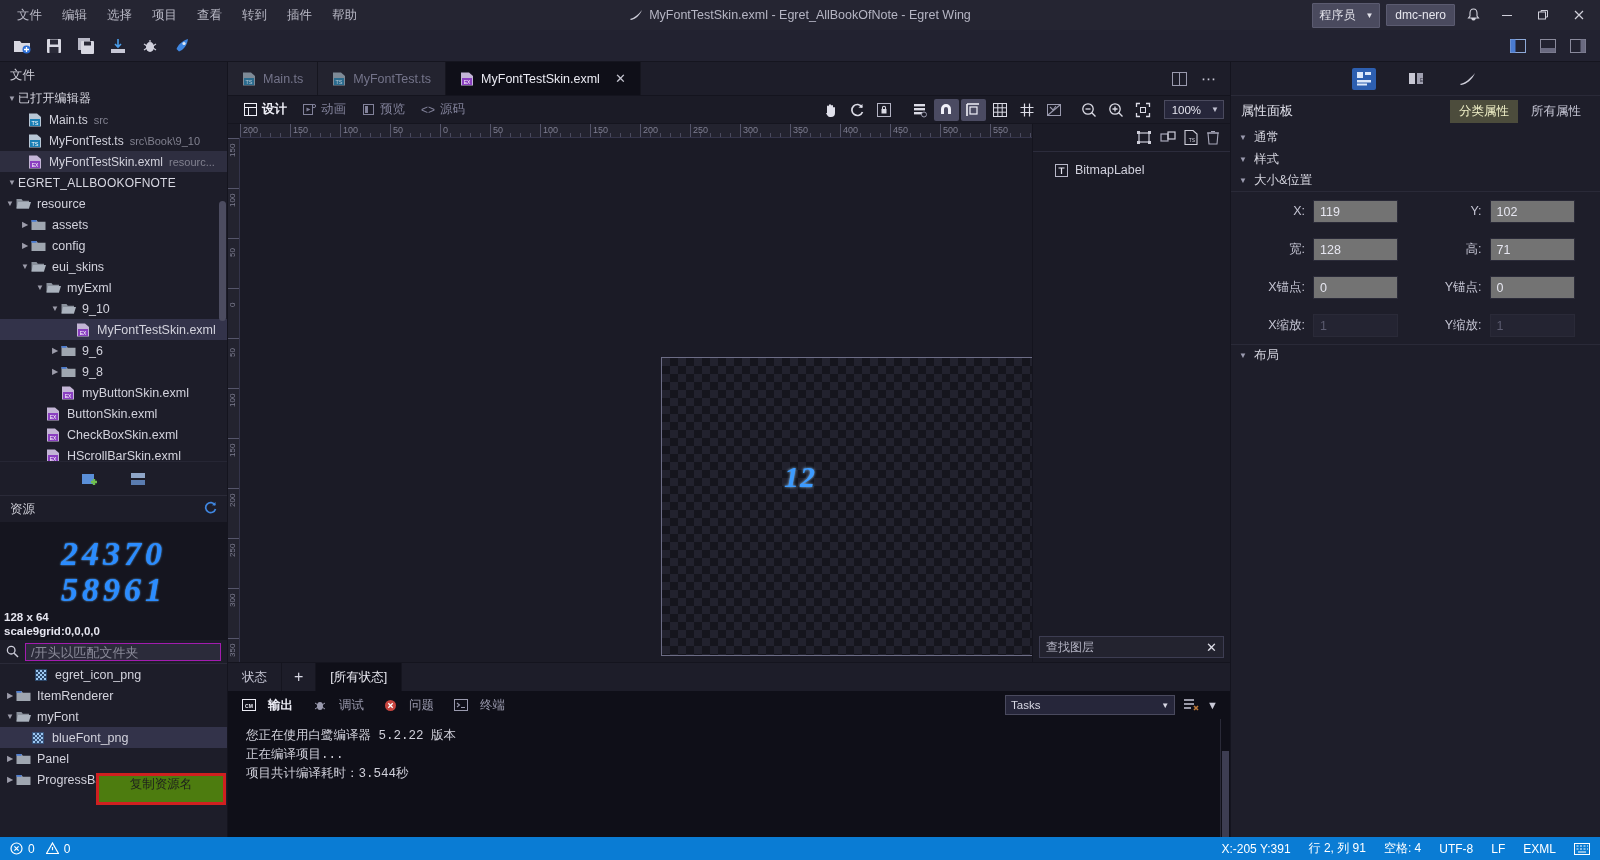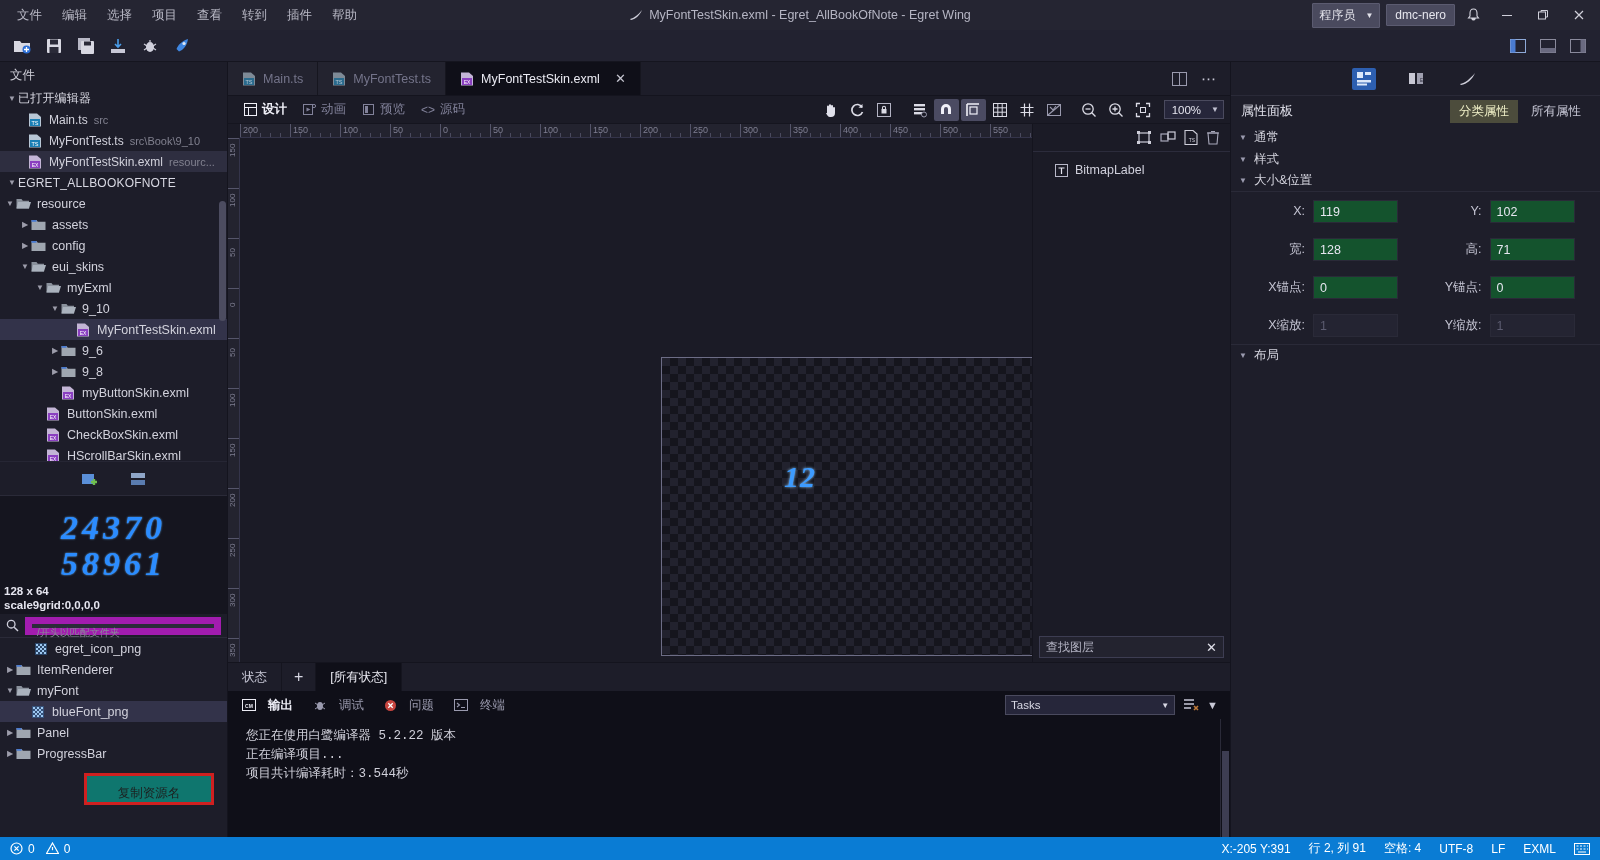--- a/index.html
+++ b/index.html
@@ -82,27 +82,27 @@
   .bmfont {
     position: absolute; left: 50%; transform: translateX(-50%); top: 14px;
     font-family: "Liberation Serif", serif; font-style: italic; font-weight: bold;
     font-size: 34px; color: #2b8cff; letter-spacing: 4px; line-height: 36px;
     text-align: center; text-shadow: 0 0 2px #66b4ff;
   }
   .resmeta { position: absolute; left: 4px; bottom: 2px; color: #e6e6f0; font-size: 11.5px;
              font-weight: bold; line-height: 14px; }
   .searchrow { height: 24px; display: flex; align-items: center; gap: 6px; padding: 0 6px;
                border-bottom: 1px solid #2a2a38; }
-  .searchbox { flex: 1; background: #2b2b3a; border: 7px solid #a21caf; height: 18px;
-               color: #8a8a99; font-size: 10px; padding: 0 5px; line-height: 17px; }
+  .searchbox { flex: 1; background: #2b2b3a; border: 1px solid #a21caf; height: 18px;
+               color: #8a8a99; font-size: 13px; padding: 0 5px; line-height: 17px; }
 
   
   .ctxmenu {
-    position: absolute; left: 84px; top: 773px; width: 130px; height: 32px;
-    background: #0f766e; border: 3px solid #cf2020; display: flex; align-items: flex-end;
+    position: absolute; left: 96px; top: 773px; width: 130px; height: 32px;
+    background: #4d7c0f; border: 3px solid #cf2020; display: flex; align-items: flex-start;
     justify-content: center; color: #1d1d1d; font-size: 12.5px; z-index: 50;
   }
 
   
   .center { flex: 1 1 auto; display: flex; flex-direction: column; min-width: 0; background: #1b1b26; }
   .tabsrow { height: 34px; display: flex; background: #1d1d29; border-bottom: 1px solid #14141e; }
   .etab { display: flex; align-items: center; gap: 7px; padding: 0 14px; font-size: 12.5px;
           color: #74748a; background: #23232f; border-right: 1px solid #16161f; cursor: default; }
   .etab.active { background: #0f0f18; color: #eaeaf2; }
   .tabclose { margin-left: 8px; font-size: 13px; color: #c7c7d2; }
@@ -199,21 +199,21 @@
   .rp-segs { margin-left: auto; display: flex; gap: 4px; }
   .rp-seg { font-size: 12.5px; padding: 3px 9px; color: #c6c6d4; }
   .rp-seg.on { background: #4c4c3c; color: #f0f0c8; }
   .sect { display: flex; align-items: center; gap: 7px; height: 22px; padding-left: 8px;
           font-size: 12.5px; color: #d4d4de; }
   .sect .car { font-size: 8px; color: #9a9aae; }
   .sect-divider { border-bottom: 1px solid #2a2a38; }
   .proprow { display: flex; align-items: center; height: 38px; padding-left: 16px; }
   .pcell { display: flex; align-items: center; gap: 8px; width: 182px; }
   .plabel { font-size: 12.5px; color: #c4c4d2; width: 58px; text-align: right; }
-  .pinput { width: 85px; height: 23px; background: #14532d; border: 1px solid #2a2a38;
+  .pinput { width: 85px; height: 23px; background: #737373; border: 1px solid #2a2a38;
             color: #e6e6f0; font-size: 12.5px; padding: 0 6px; line-height: 22px; }
   .pinput.dim { color: #5c5c70; background: #242432; }
 
   
   .statusbar { height: 23px; flex: 0 0 23px; background: #0a7cd4; display: flex; align-items: center;
                padding: 0 10px; font-size: 12px; color: #ffffff; }
   .sb-left { display: flex; align-items: center; gap: 5px; }
   .sb-right { margin-left: auto; display: flex; align-items: center; gap: 18px; }
   .sb-item { color: #ffffff; }
   svg { display: block; }
@@ -537,20 +537,29 @@
         </span>
         <span>
           <svg width="18" height="16" viewBox="0 0 18 16">
               <rect x="2" y="2" width="14" height="5" fill="#8fa6c8"></rect>
               <rect x="2" y="9" width="14" height="5" fill="#5a7cb0"></rect>
             </svg>
         </span>
       </div>
 
       <div class="respanel" style="flex:1 1 auto;">
+        <div class="panel-head">
+          <span>资源</span>
+          <span class="refresh">
+            <svg width="15" height="15" viewBox="0 0 15 15">
+                <path d="M12 5 A5 5 0 1 0 12.5 9" fill="none" stroke="#3f86e0" stroke-width="1.7"></path>
+                <path d="M12.5 2 L12.5 5.5 L9 5.2z" fill="#3f86e0"></path>
+              </svg>
+          </span>
+        </div>
         <div class="respreview">
           <div class="bmfont">
             <div>24370</div>
             <div>58961</div>
           </div>
           <div class="resmeta">
             <div>128 x 64</div>
             <div>scale9grid:0,0,0,0</div>
           </div>
         </div>

